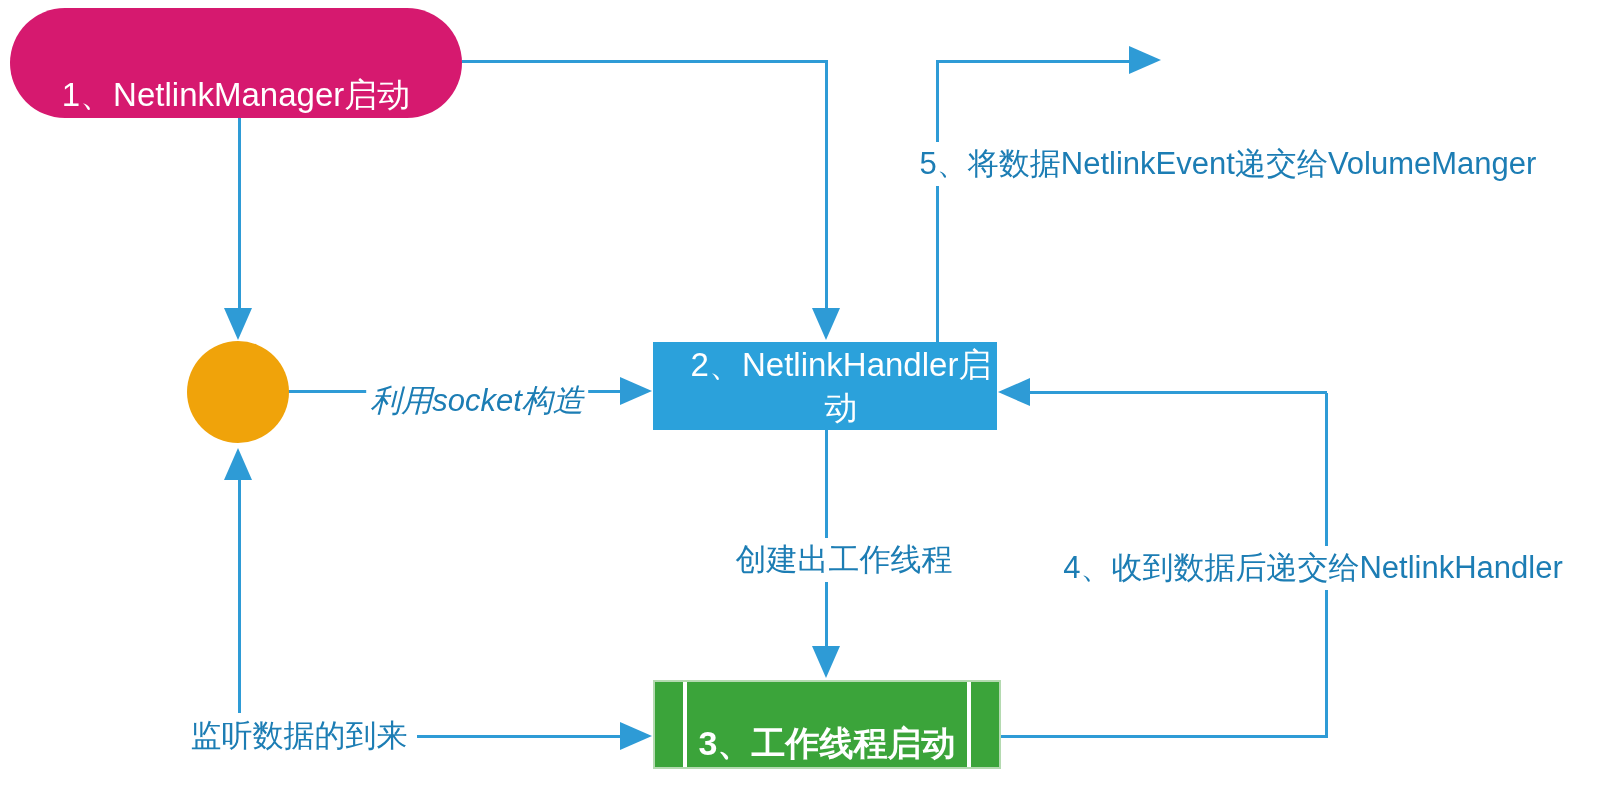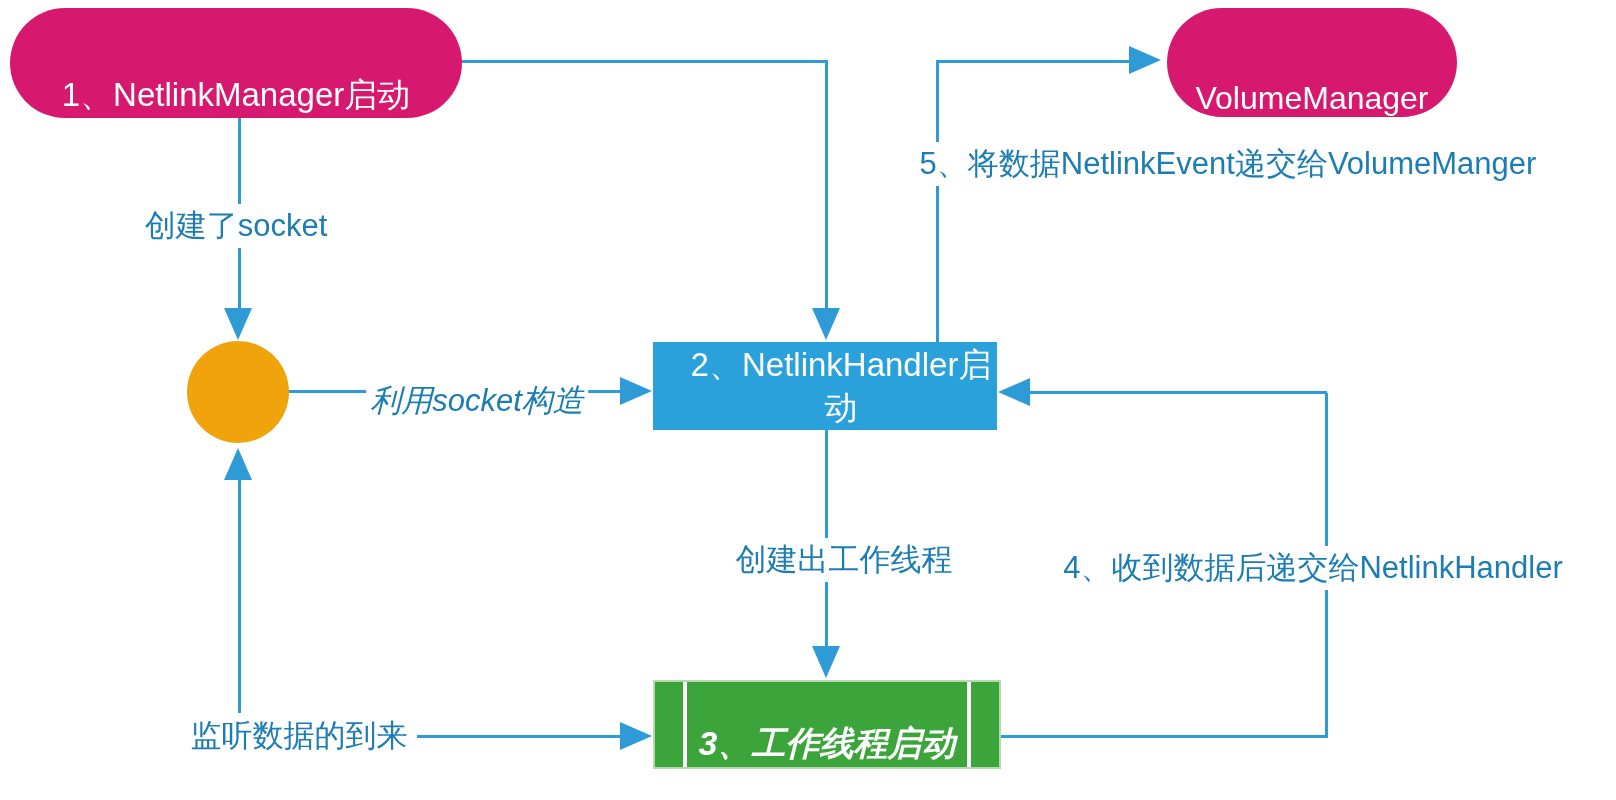--- a/index.html
+++ b/index.html
@@ -45,21 +45,21 @@
   .rect.handler{
     left:653px;top:342px;width:344px;height:88px;
     background:var(--node-blue);
     font-size:33px;line-height:1.3;
   }
   .rect.handler .inner{display:inline-block;max-width:340px;margin-left:32px;}
   .rect.worker{
     left:653px;top:680px;width:348px;height:89px;
     background:var(--node-green);
     border:2px solid var(--node-green-border);
-    font-size:34px;font-weight:600;font-style:italic;
+    font-size:34px;font-weight:600;
   }
   .worker-bar{
     position:absolute;top:0;bottom:0;width:4px;
     background:var(--background);
   }
   .worker-bar.left{left:28px;}
   .worker-bar.right{right:28px;}
   .circle.socket{
     position:absolute;left:187px;top:341px;width:102px;height:102px;
     border-radius:50%;
@@ -114,36 +114,32 @@
   <div class="arr left" style="left:998px;top:378px;"></div>
 
   <div class="line v" style="left:936px;top:61px;height:282px;"></div>
   <div class="line h" style="left:936px;top:60px;width:193px;"></div>
   <div class="arr right" style="left:1129px;top:46px;"></div>
 
   <div class="node pill manager">
     <span>1、NetlinkManager启动</span>
   </div>
 
-  <div class="node pill volume">
-    <span>VolumeManager</span>
-  </div>
 
   <div class="node rect handler">
     <span class="inner">2、NetlinkHandler启动</span>
   </div>
 
   <div class="node rect worker">
     <span class="worker-bar left"></span>
     <span class="worker-bar right"></span>
     <span>3、工作线程启动</span>
   </div>
 
   <div class="circle socket"></div>
 
-  <div class="elabel" style="left:236px;top:226px;">创建了socket</div>
   <div class="elabel" style="left:477px;top:401px;font-style:italic;">利用socket构造</div>
   <div class="elabel" style="left:299px;top:736px;">监听数据的到来</div>
   <div class="elabel" style="left:844px;top:560px;">创建出工作线程</div>
   <div class="elabel" style="left:1228px;top:164px;">5、将数据NetlinkEvent递交给VolumeManger</div>
   <div class="elabel" style="left:1313px;top:568px;text-align:center;">4、收到数据后递交给NetlinkHandler</div>
 
 </div>
 
 </body></html>

